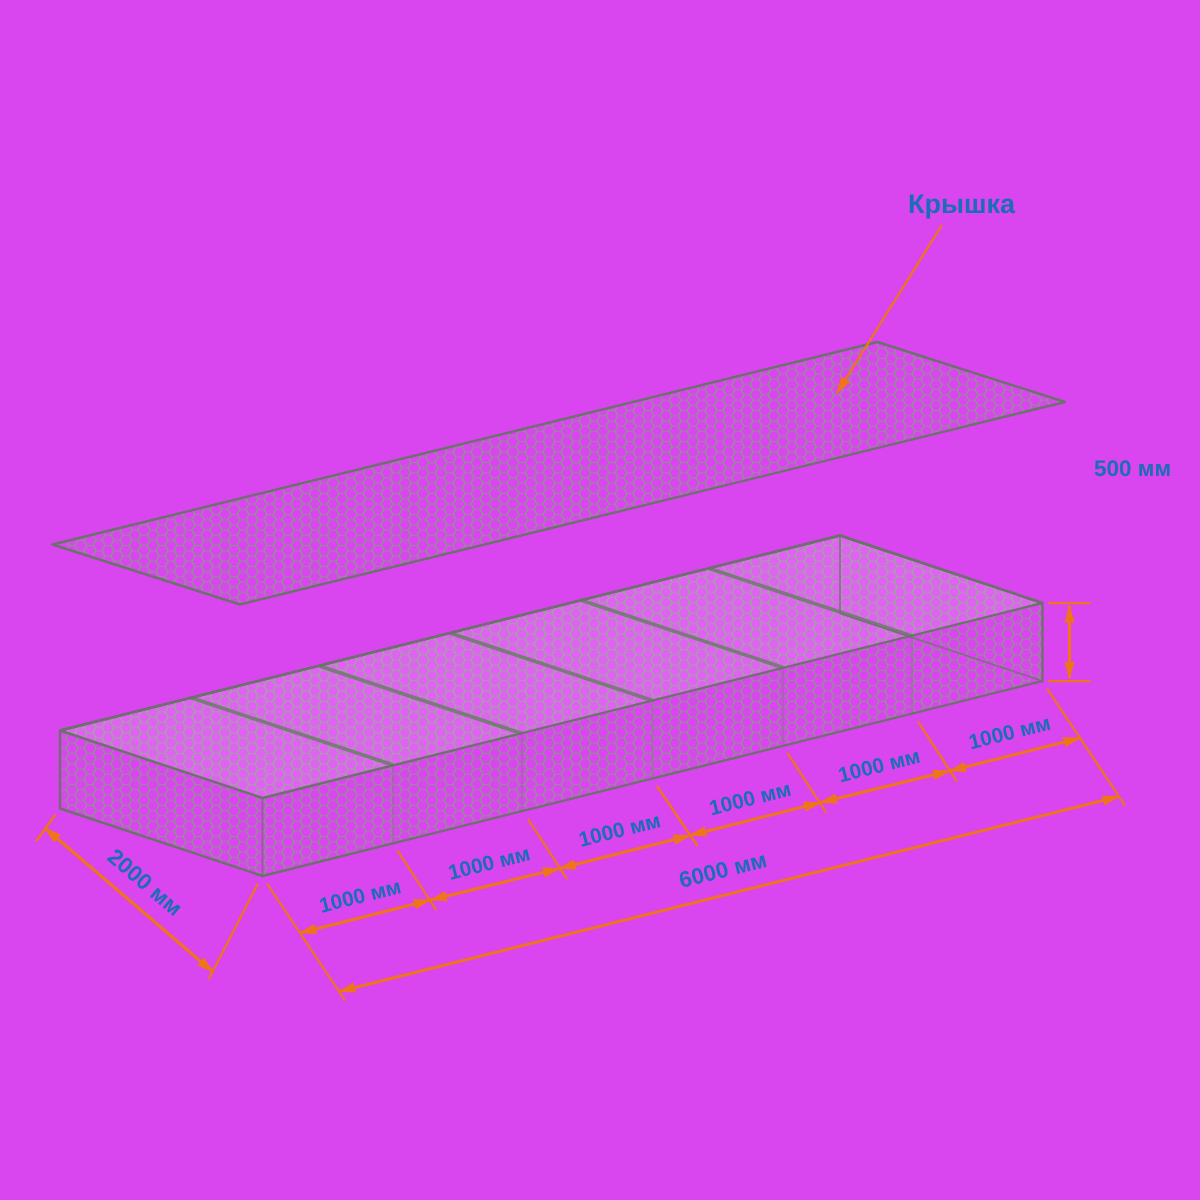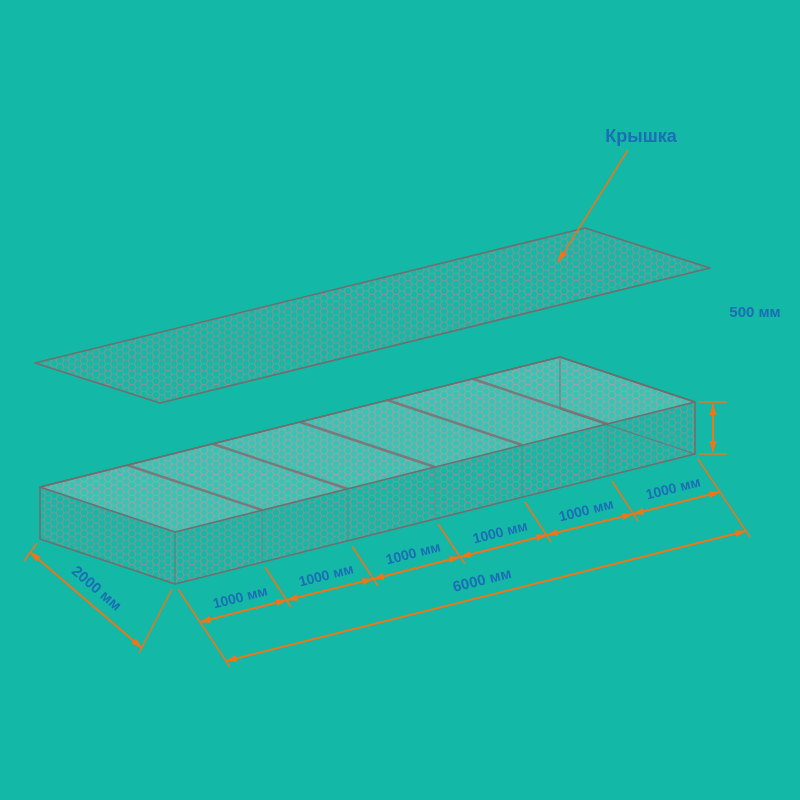--- a/index.html
+++ b/index.html
@@ -3,21 +3,21 @@
 <meta charset="utf-8">
 <style>
   :root{
     --c-dim:#ee7519;
     --c-text:#1b6db6;
     --c-mesh:#909090;
     --c-edge:#6f6f6f;
   }
   html,body{margin:0;padding:0;background:#ffffff;}
   body{width:800px;height:800px;overflow:hidden;}
-  .stage{position:relative;width:800px;height:800px;background:#14b8a6;}
+  .stage{position:relative;width:800px;height:800px;background:#d946ef;}
   .lbl{font-family:"Liberation Sans","DejaVu Sans",sans-serif;font-weight:700;fill:var(--c-text);}
   .sz18{font-size:18px}
   .sz15{font-size:15px}
   .sz14{font-size:14px}
   .dimline{fill:none;stroke:var(--c-dim);stroke-width:2;}
   .extline{fill:none;stroke:var(--c-dim);stroke-width:1.5;}
   .edge{fill:none;stroke:var(--c-edge);stroke-width:1.6;stroke-linejoin:round;}
   .edge-thin{fill:none;stroke:var(--c-edge);stroke-width:1.1;opacity:.8;}
   .divider{fill:none;stroke:#7a7a7a;stroke-width:2.4;}
   .seam{fill:none;stroke:#7a7a7a;stroke-width:1;opacity:.55;}

